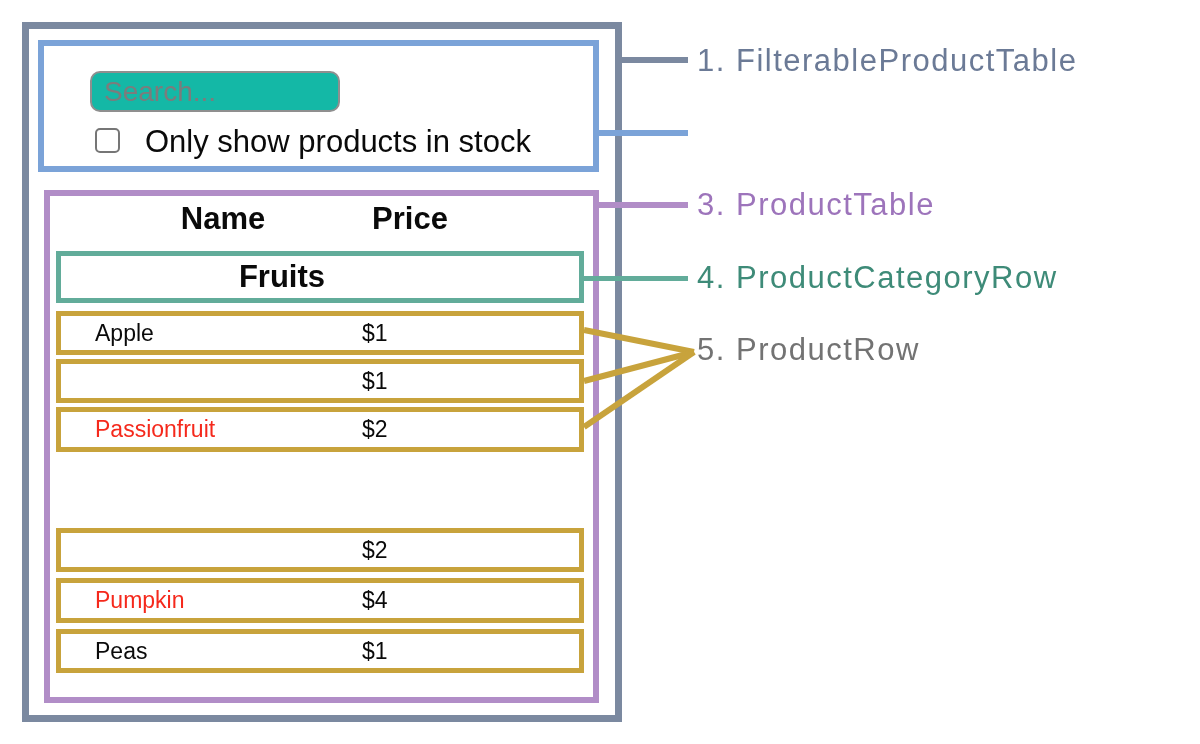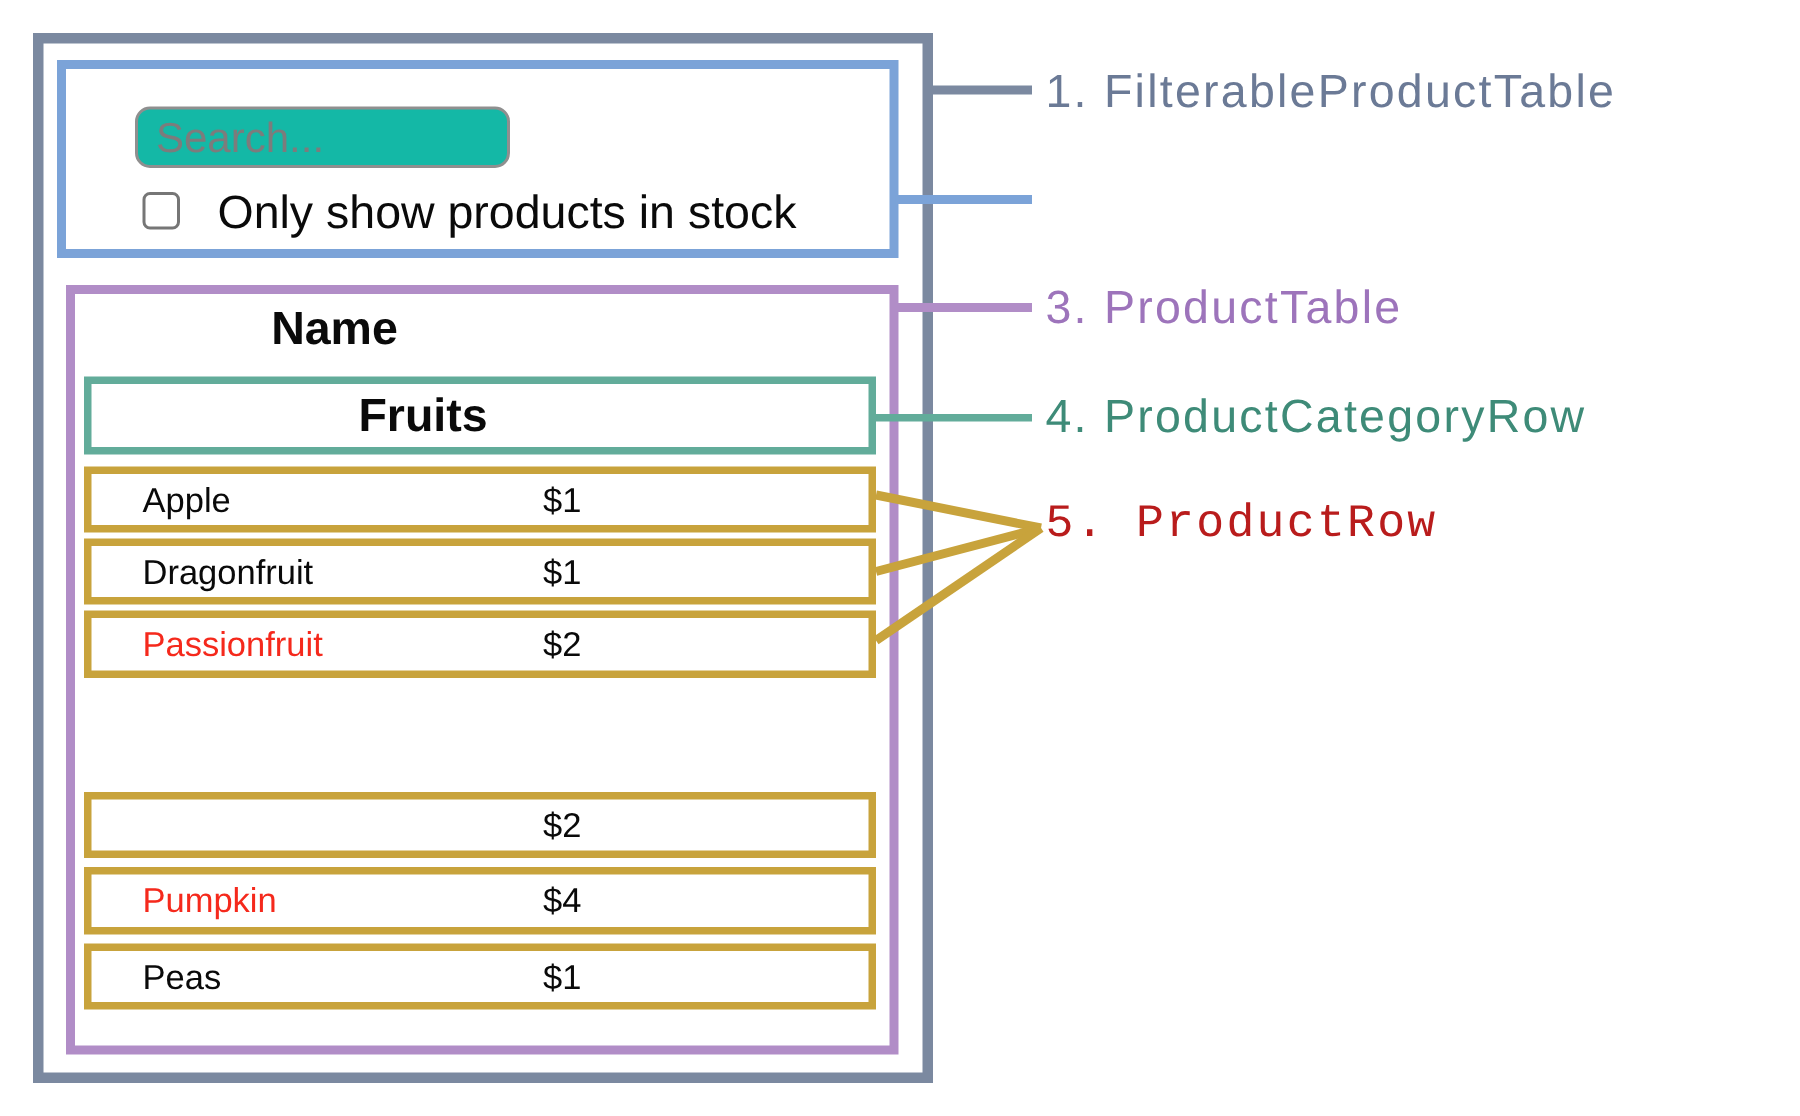--- a/index.html
+++ b/index.html
@@ -113,29 +113,29 @@
   <div id="outer-box" class="abs">
 
     <div id="searchbar-box" class="abs">
       <input id="search-input" type="text" placeholder="Search..." style="">
       <input id="stock-checkbox" type="checkbox" style="">
       <div id="stock-label">Only show products in stock</div>
     </div>
 
     <div id="producttable-box" class="abs">
       <div id="header-name" class="col-header">Name</div>
+      <div id="header-price" class="col-header">Price</div>
 
       <div id="category-fruits" class="category-row">Fruits</div>
 
       <div id="row-apple" class="product-row">
         <span class="p-name">Apple</span>
         <span class="p-price">$1</span>
       </div>
       <div id="row-dragonfruit" class="product-row">
-        <span class="p-name">Dragonfruit</span>
         <span class="p-price">$1</span>
       </div>
       <div id="row-passionfruit" class="product-row">
         <span class="p-name oos">Passionfruit</span>
         <span class="p-price">$2</span>
       </div>
 
 
       <div id="row-spinach" class="product-row">
         <span class="p-price">$2</span>
@@ -157,14 +157,14 @@
   <div id="conn-4" class="connector"></div>
   <svg id="conn-5" class="connector" viewBox="0 0 130 122" width="130" height="122">
     <line x1="6" y1="12" x2="116" y2="34" stroke="#c8a33c" stroke-width="6"></line>
     <line x1="6" y1="63" x2="116" y2="34" stroke="#c8a33c" stroke-width="6"></line>
     <line x1="6" y1="109" x2="116" y2="34" stroke="#c8a33c" stroke-width="6"></line>
   </svg>
 
   <div id="label-1" class="anno-label" style="color: rgb(107, 122, 150);">1. FilterableProductTable</div>
   <div id="label-3" class="anno-label" style="color: rgb(157, 116, 187);">3. ProductTable</div>
   <div id="label-4" class="anno-label" style="color: rgb(62, 139, 120);">4. ProductCategoryRow</div>
-  <div id="label-5" class="anno-label" style="color: #b91c1c; font-family: Liberation Mono, monospace;">5. ProductRow</div>
+  <div id="label-5" class="anno-label" style="color: #737373;">5. ProductRow</div>
 </div>
 
 </body></html>

